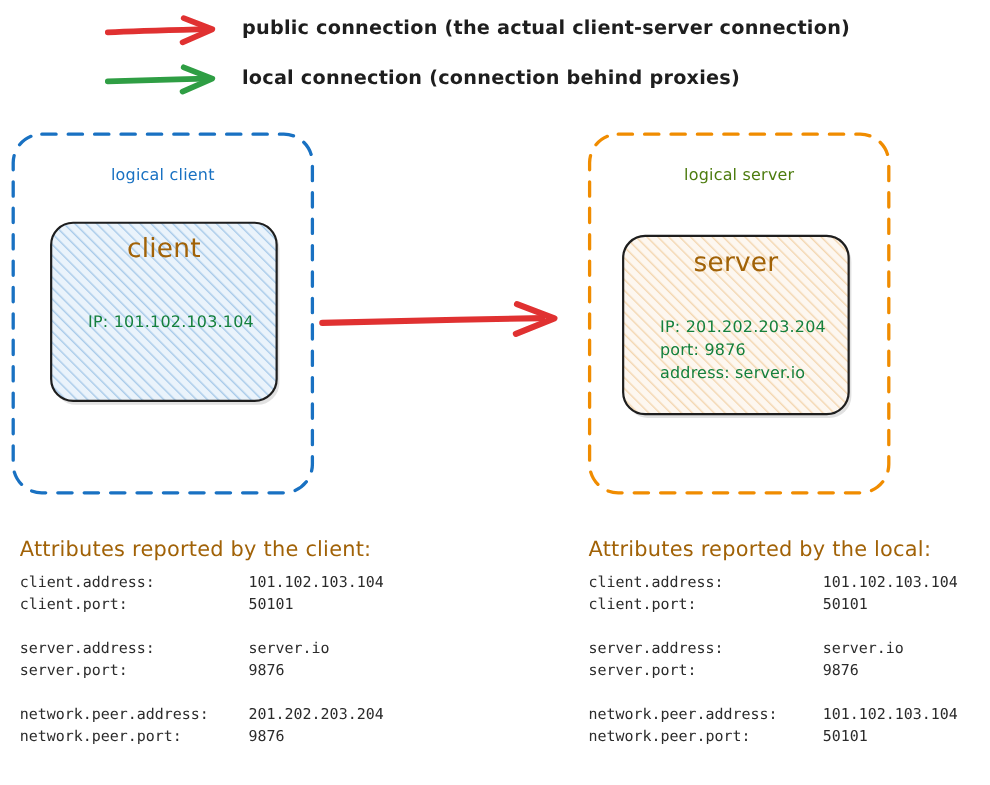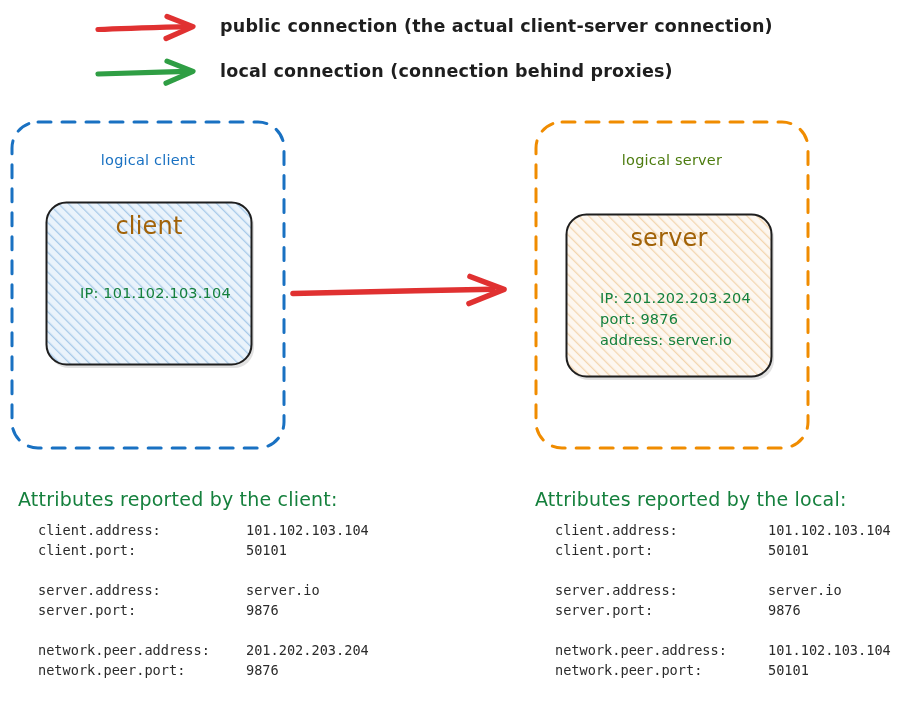--- a/index.html
+++ b/index.html
@@ -92,30 +92,29 @@
   #main-arrow { position: absolute; left: 288px; top: 268px; }
 
   
   .attr-block { position: absolute; }
   #client-attrs { left: 18px;  top: 486px; }
   #server-attrs { left: 535px; top: 486px; }
 
   .attr-heading {
     font-size: 19px;
     line-height: 26px;
-    color: #15803d;
+    color: #a16207;
     white-space: nowrap;
     margin-bottom: 8px;
   }
 
   .attr-table {
     border-collapse: collapse;
     font-family: "DejaVu Sans Mono", monospace;
     font-size: 13.6px;
-    margin-left: 20px;
   }
   .attr-table td {
     padding: 0;
     line-height: 20px;
     vertical-align: top;
     white-space: pre;
     color: #2b2b2b;
   }
   .attr-table td.attr-key { width: 208px; }
   #server-attrs .attr-table td.attr-key { width: 213px; }

